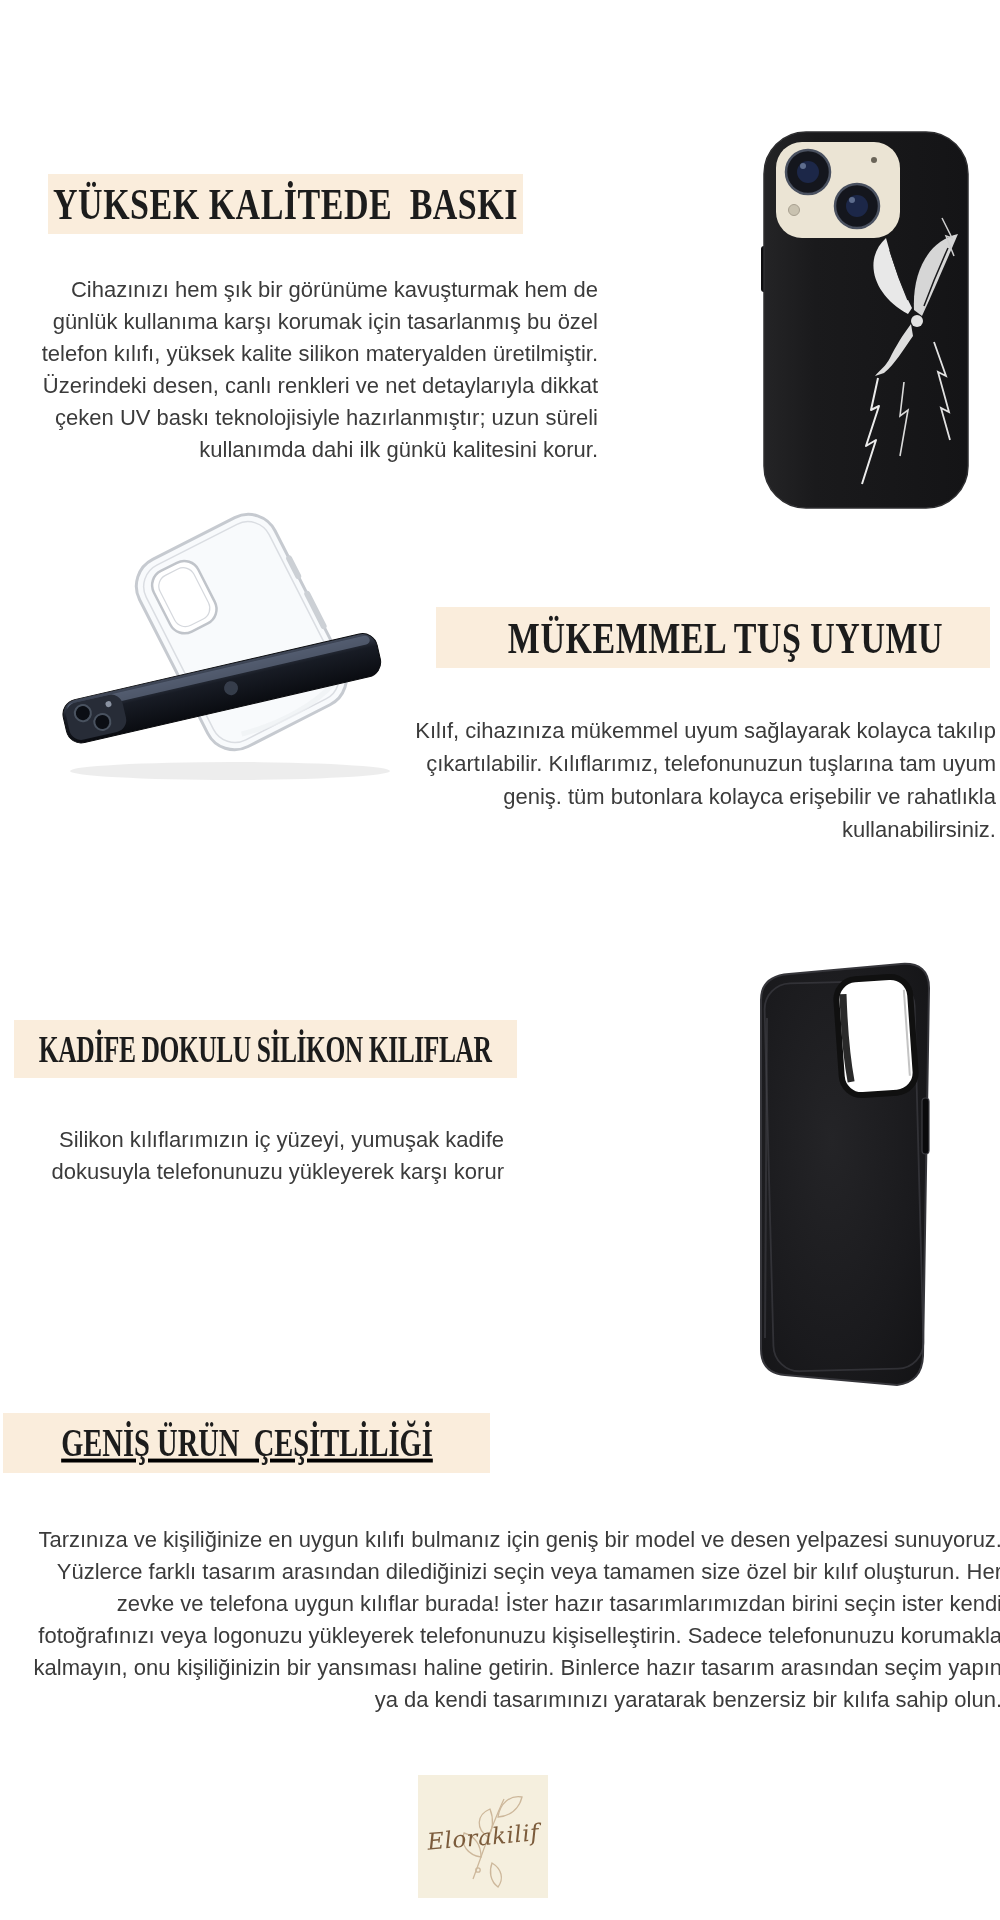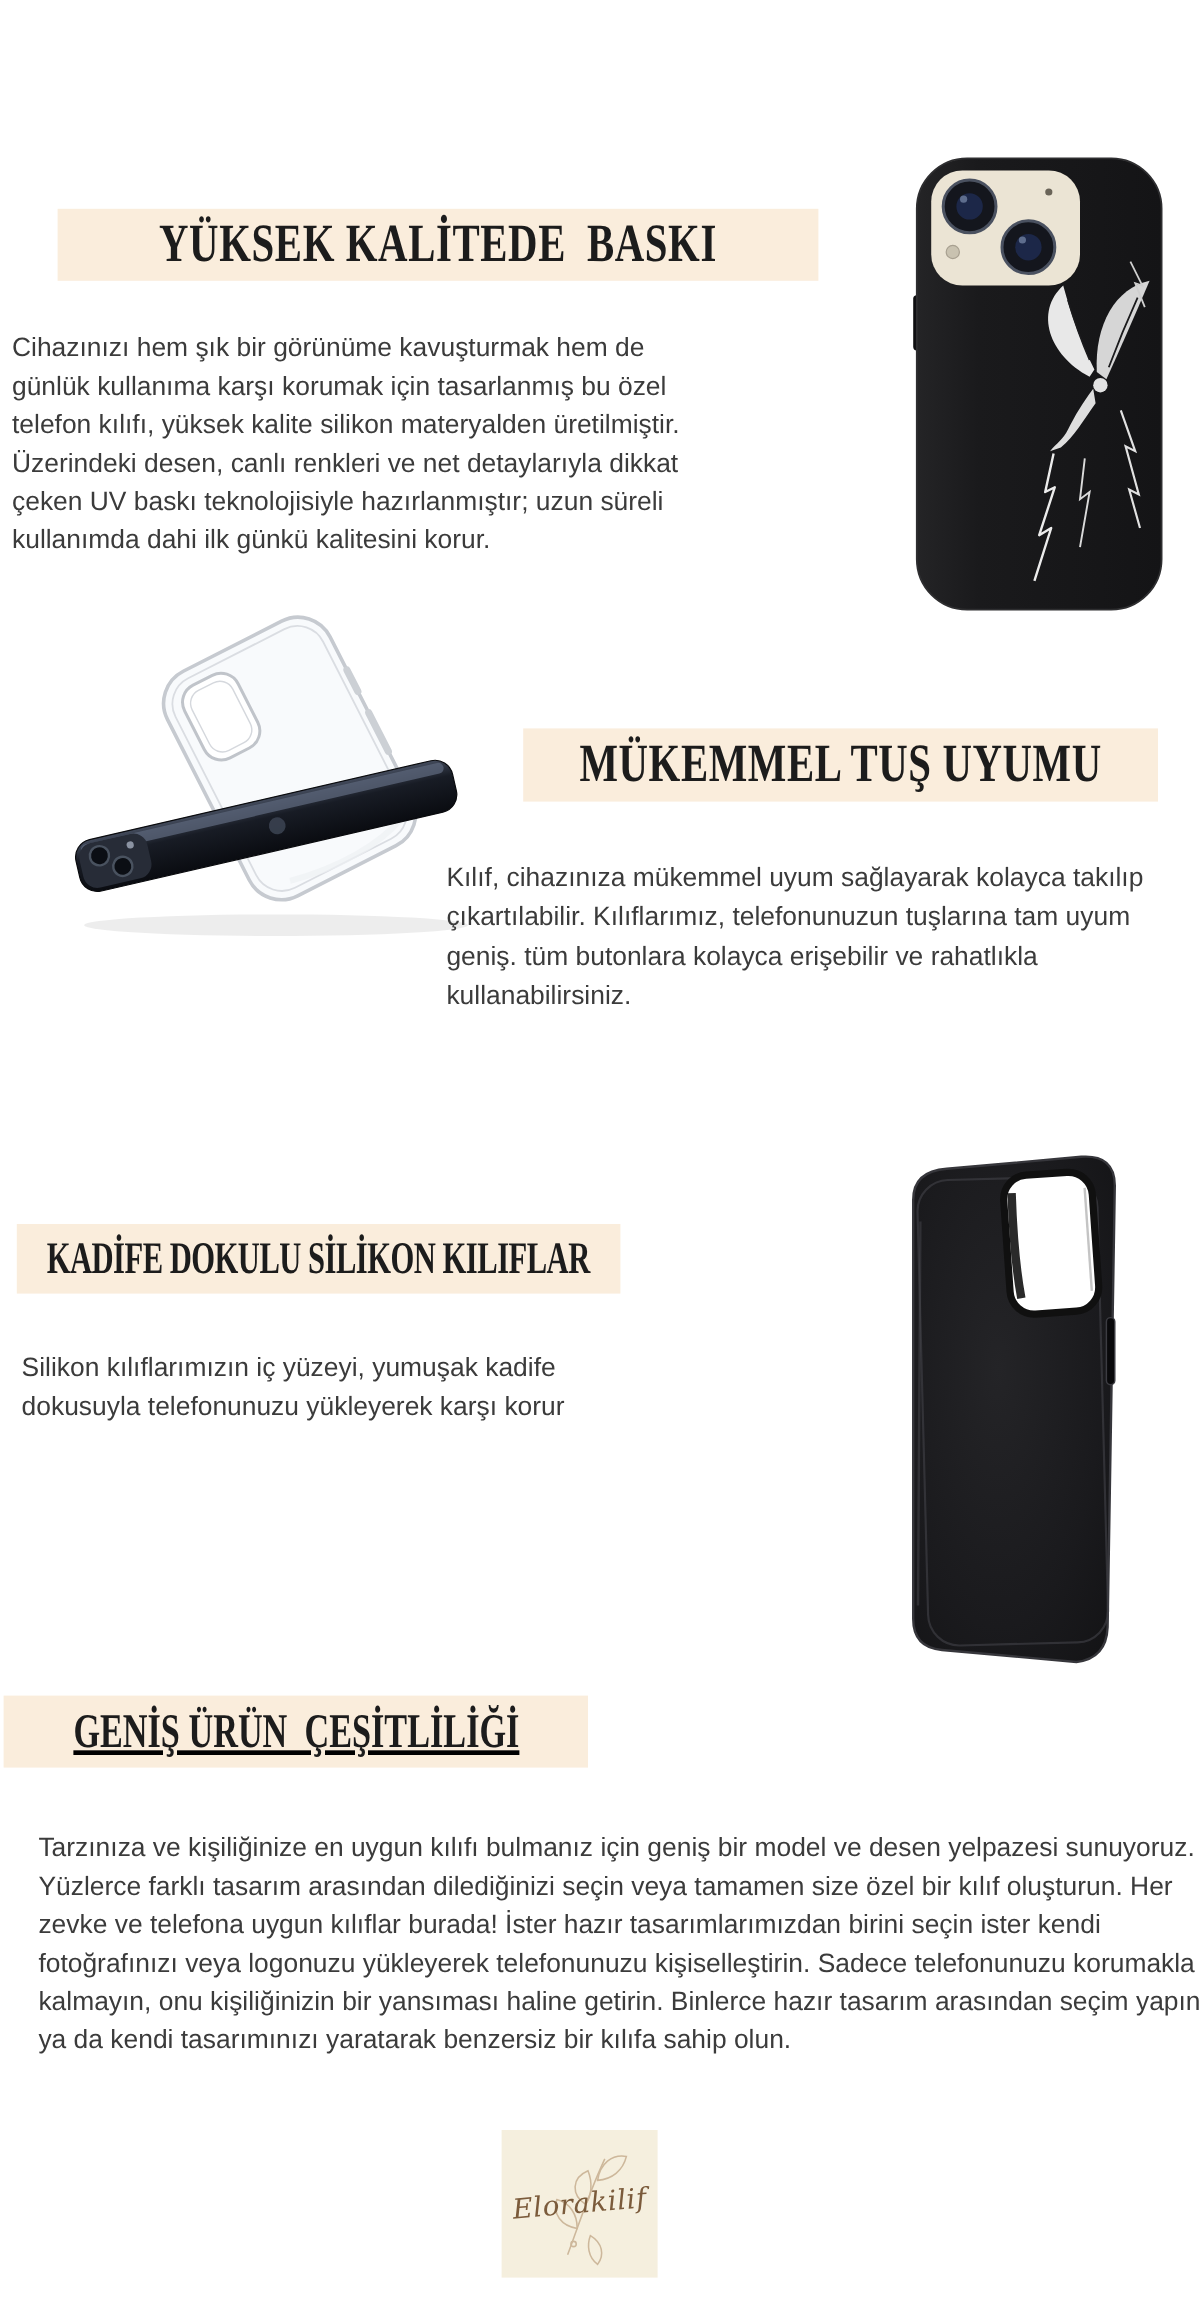--- a/index.html
+++ b/index.html
@@ -14,28 +14,28 @@
   }
   .band .ht{
     display:inline-block;font-family:"Liberation Serif",serif;font-weight:700;
     color:#1c1c1c;white-space:nowrap;
   }
   .h1t{font-size:34px;letter-spacing:.5px;transform:scale(1,1.32);}
   .h2t{font-size:34px;letter-spacing:.5px;transform:scale(1,1.32);}
   .h3t{font-size:29px;letter-spacing:-.5px;transform:scale(.88,1.30);}
   .h4t{font-size:31px;letter-spacing:0;transform:scale(.92,1.30);}
   .para{
-    position:absolute;color:#3b3b3b;text-align:left;
+    position:absolute;color:#3b3b3b;text-align:right;
     font-size:22px;line-height:32px;
   }
-  #band1{left:48px;top:174px;width:634px;height:60px;}
+  #band1{left:48px;top:174px;width:475px;height:60px;}
   #para1{left:10px;top:274px;width:588px;}
   #img1{left:760px;top:128px;width:212px;height:384px;}
   #img2{left:30px;top:487px;width:378px;height:302px;}
-  #band2{left:436px;top:607px;width:529px;height:61px;}
+  #band2{left:436px;top:607px;width:529px;height:61px;padding-left:25px;}
   #para2{left:372px;top:714px;width:624px;line-height:33px;}
   #band3{left:14px;top:1020px;width:503px;height:58px;}
   #para3{left:18px;top:1124px;width:486px;}
   #img3{left:745px;top:958px;width:202px;height:436px;}
   #band4{left:3px;top:1413px;width:487px;height:60px;text-decoration:underline;}
   #para4{left:32px;top:1524px;width:970px;}
   .imgbox{position:absolute;}
   .imgbox svg{display:block;width:100%;height:100%;}
   #logo{
     position:absolute;left:418px;top:1775px;width:130px;height:123px;

